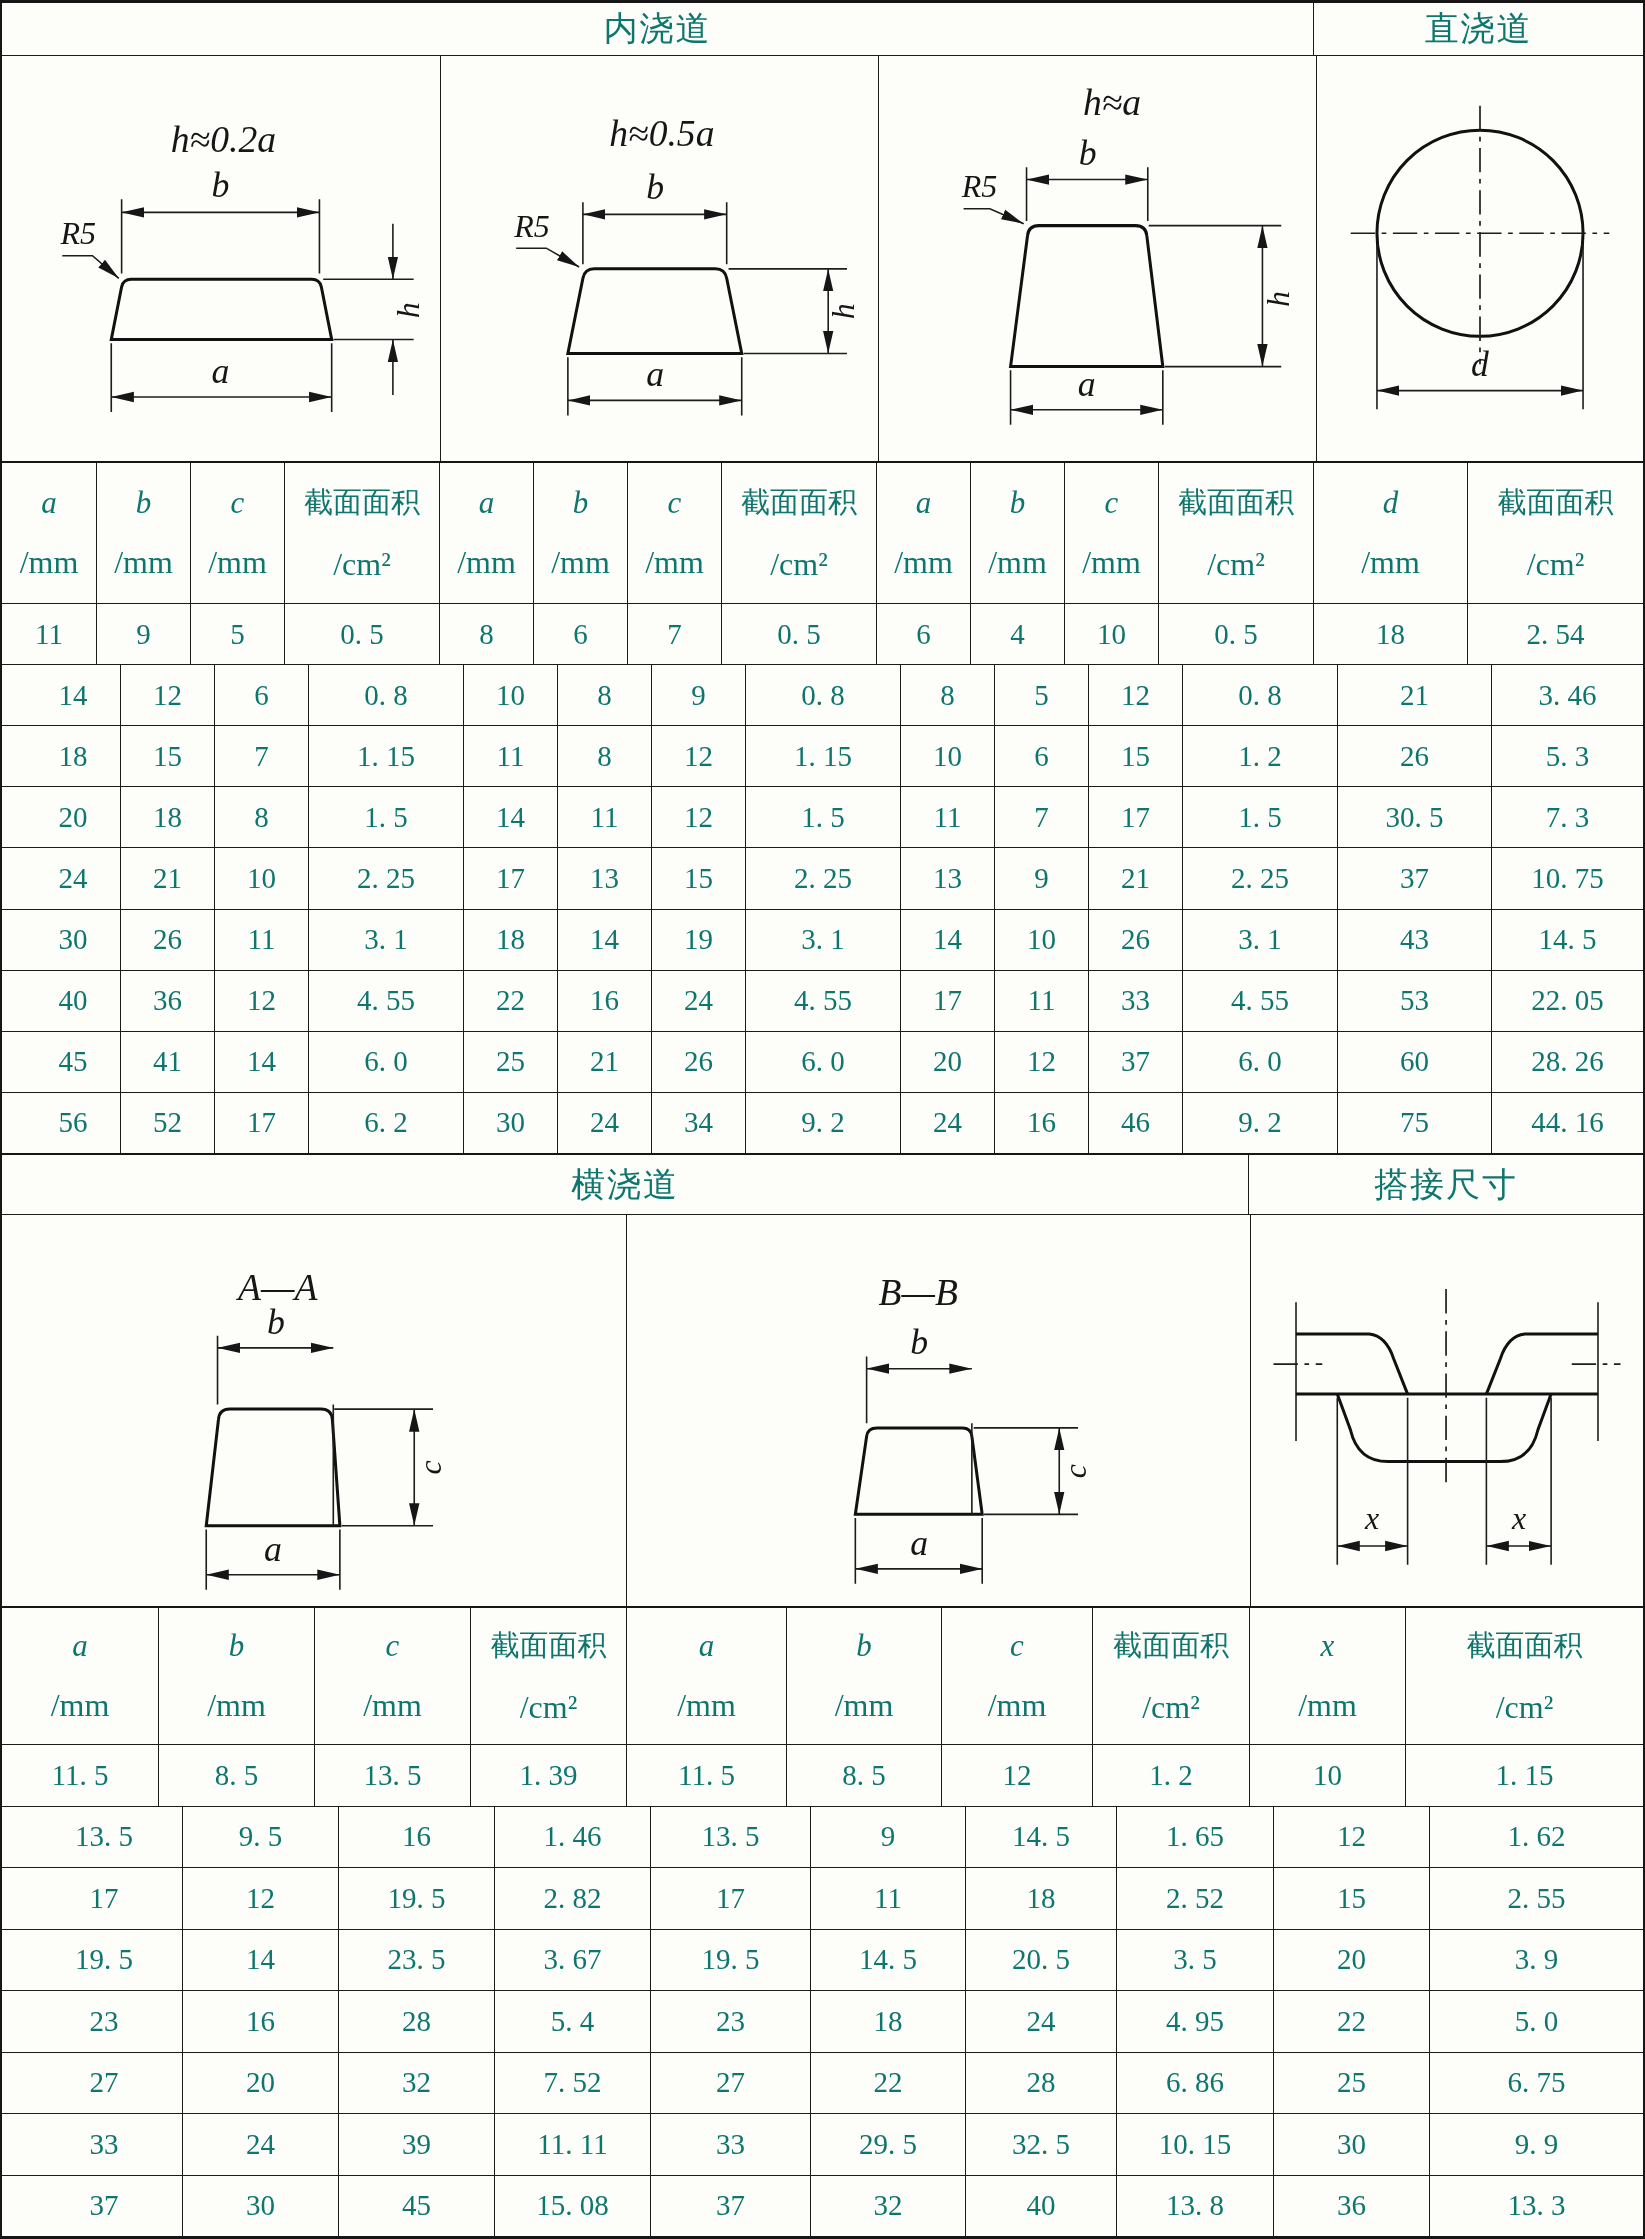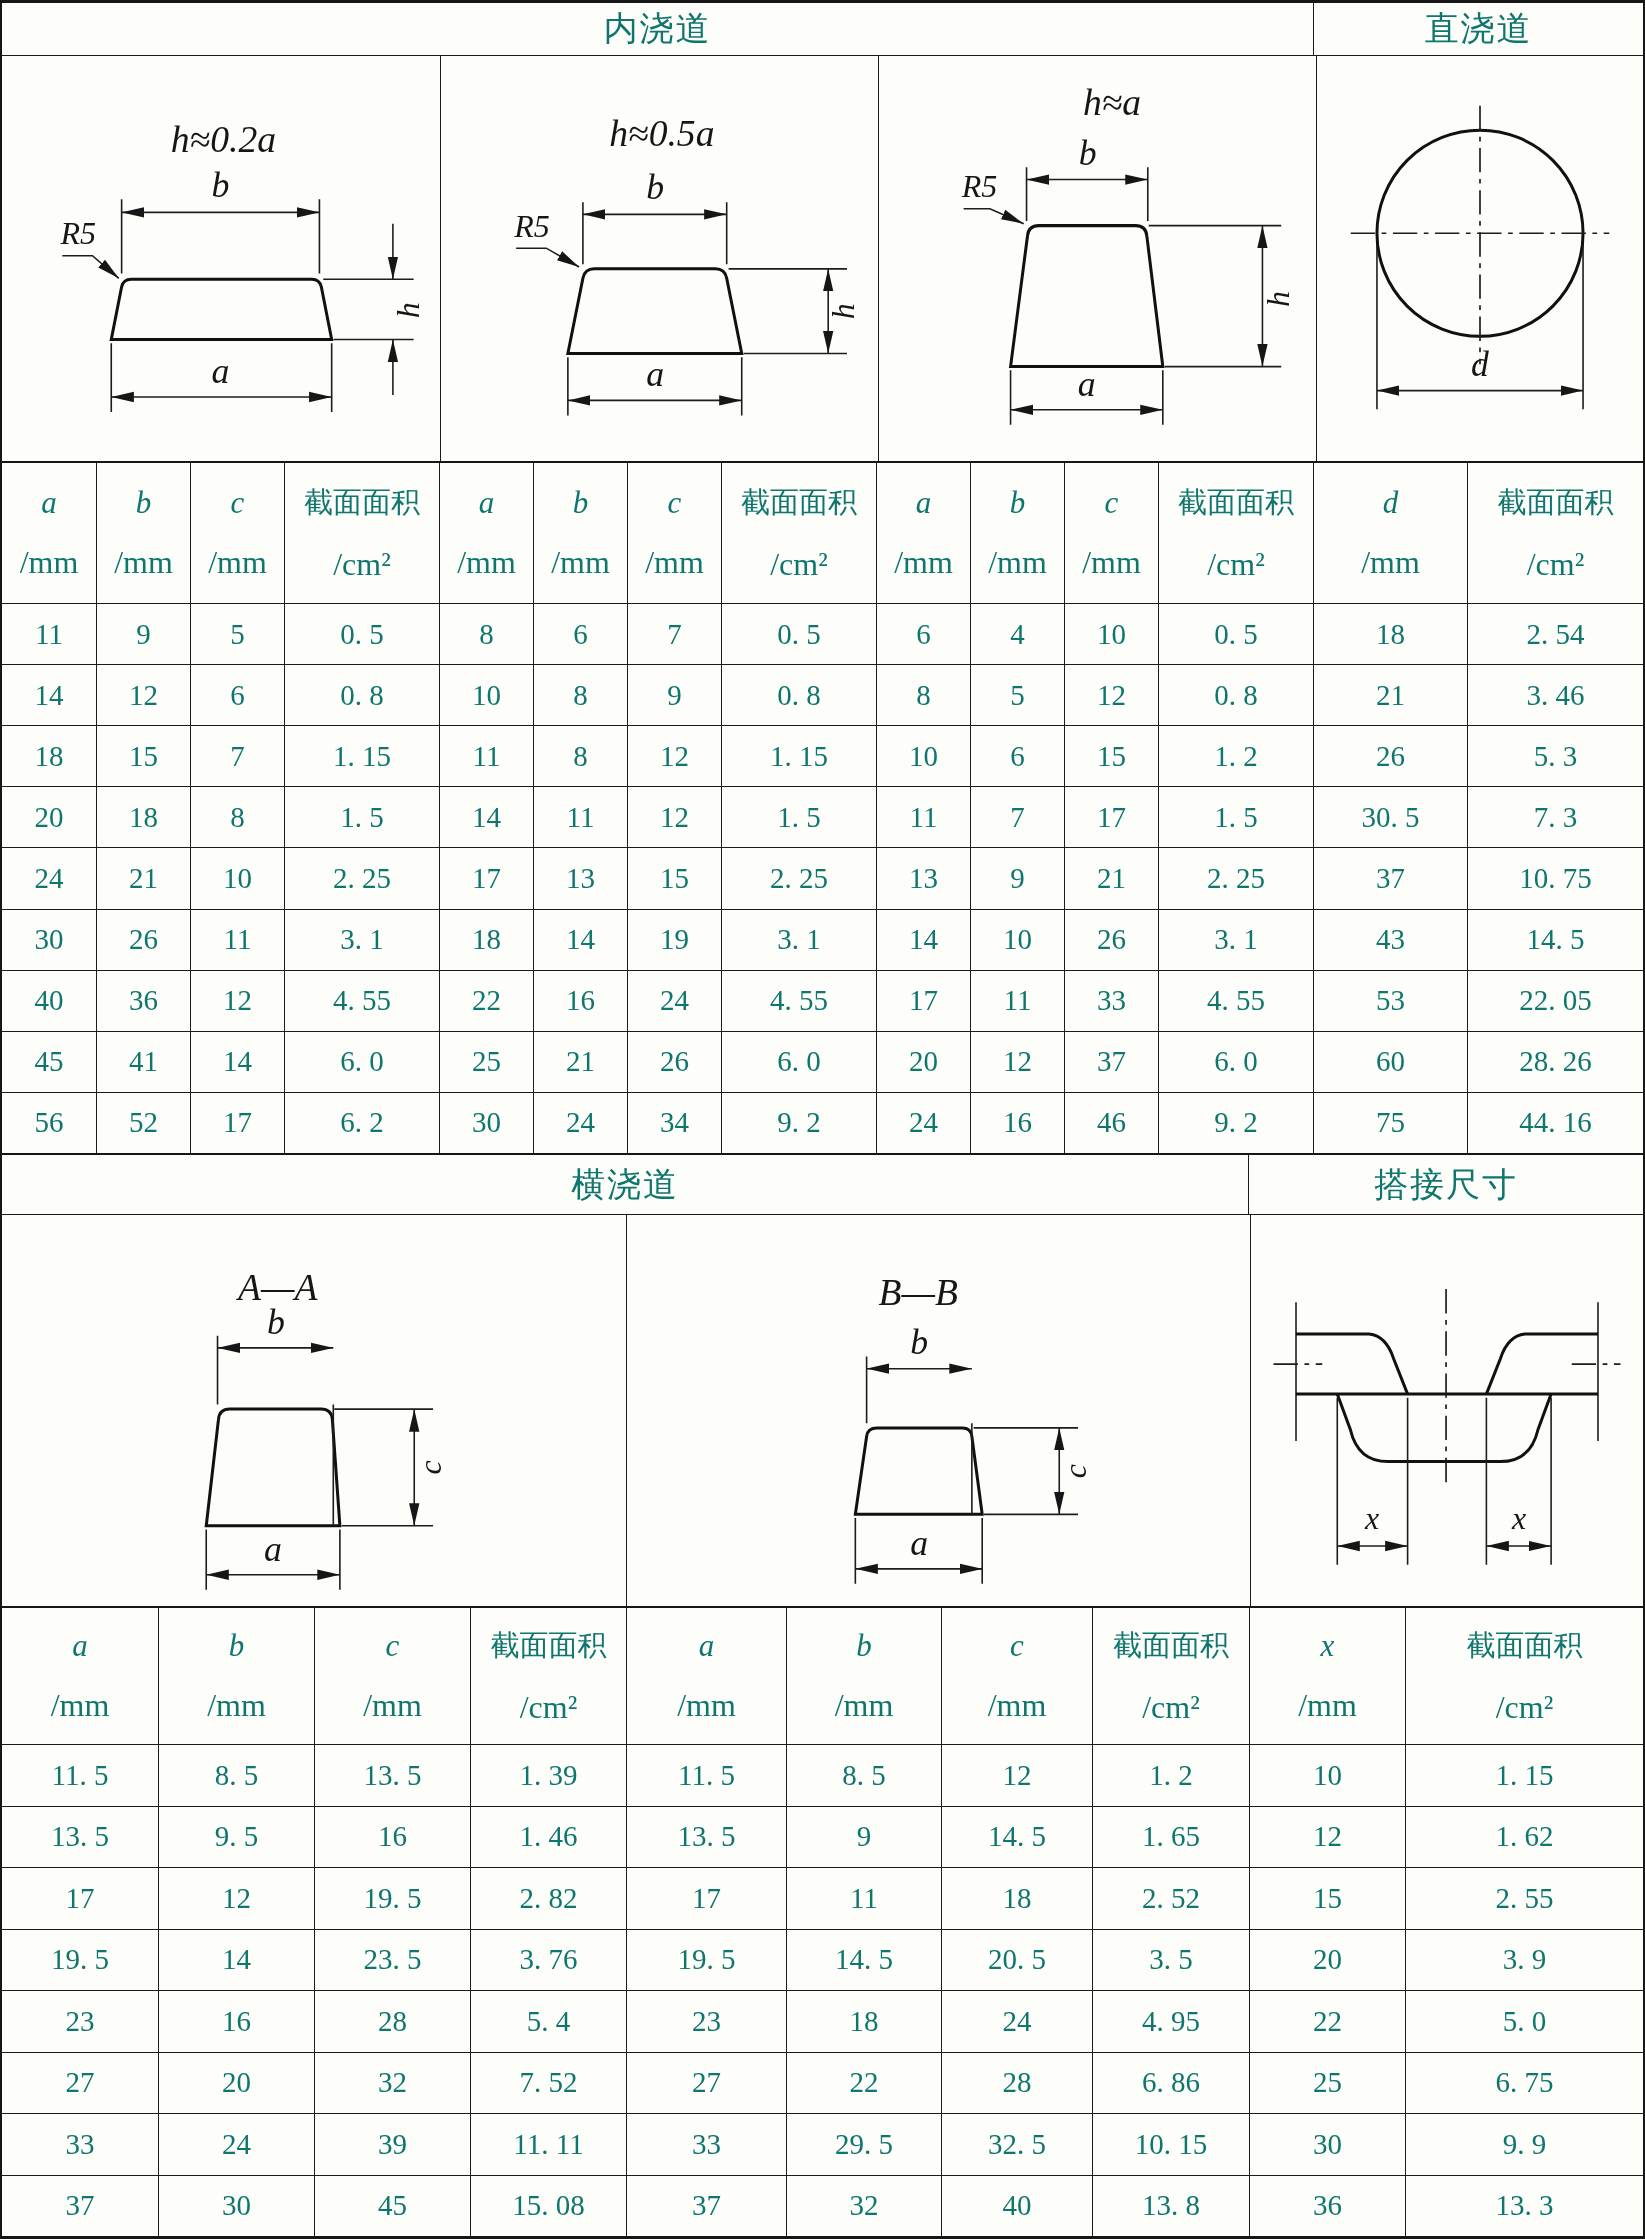--- a/index.html
+++ b/index.html
@@ -30,21 +30,21 @@
 
   .dtable { display:flex; flex-direction:column; }
   .t1 { flex:0 0 692px; border-top:2.8px solid #161616; }
   .t2 { flex:1 1 auto; border-top:2.8px solid #161616; }
   .thead { display:grid; flex:0 0 141px; border-bottom:1.9px solid #1b1b1b; }
   .t2 .thead { flex:0 0 137px; }
   .t1 .thead, .t1 .trow { grid-template-columns:94px 94px 94px 155px 94px 94px 94px 155px 94px 94px 94px 155px 154px 1fr; }
   .t2 .thead, .t2 .trow { grid-template-columns:156px 156px 156px 156px 160px 155px 151px 157px 156px 1fr; }
   .tbody { flex:1; display:flex; flex-direction:column; }
   .trow { display:grid; flex:1; }
-  .trow + .trow { border-top:1.9px solid #1b1b1b; }
+  .trow + .trow { border-top:1.9px solid #1b1b1b;padding-left:24px; }
   .hcell { display:flex; flex-direction:column; align-items:center; justify-content:center; gap:22.6px; font-size:29px; }
   .hcell + .hcell, .tcell + .tcell { border-left:1.9px solid #1b1b1b; }
   .hsym.it { font-style:italic; font-size:31px; }
   .hunit { font-size:32px; }
   .tcell { display:flex; align-items:center; justify-content:center; font-size:29px; white-space:pre; }
 
   svg text { font-family:"Liberation Serif","DejaVu Serif",serif; fill:#161616; }
   .dim { stroke:#1d1d1d; stroke-width:1.7; fill:none; }
   .thin { stroke:#1d1d1d; stroke-width:1.7; fill:none; }
   .outline { stroke:#111; stroke-width:3.2; fill:none; }
@@ -528,21 +528,21 @@
           <div class="tcell">11</div>
           <div class="tcell">18</div>
           <div class="tcell">2. 52</div>
           <div class="tcell">15</div>
           <div class="tcell">2. 55</div>
         </div>
         <div class="trow">
           <div class="tcell">19. 5</div>
           <div class="tcell">14</div>
           <div class="tcell">23. 5</div>
-          <div class="tcell">3. 76</div>
+          <div class="tcell">3. 67</div>
           <div class="tcell">19. 5</div>
           <div class="tcell">14. 5</div>
           <div class="tcell">20. 5</div>
           <div class="tcell">3. 5</div>
           <div class="tcell">20</div>
           <div class="tcell">3. 9</div>
         </div>
         <div class="trow">
           <div class="tcell">23</div>
           <div class="tcell">16</div>

